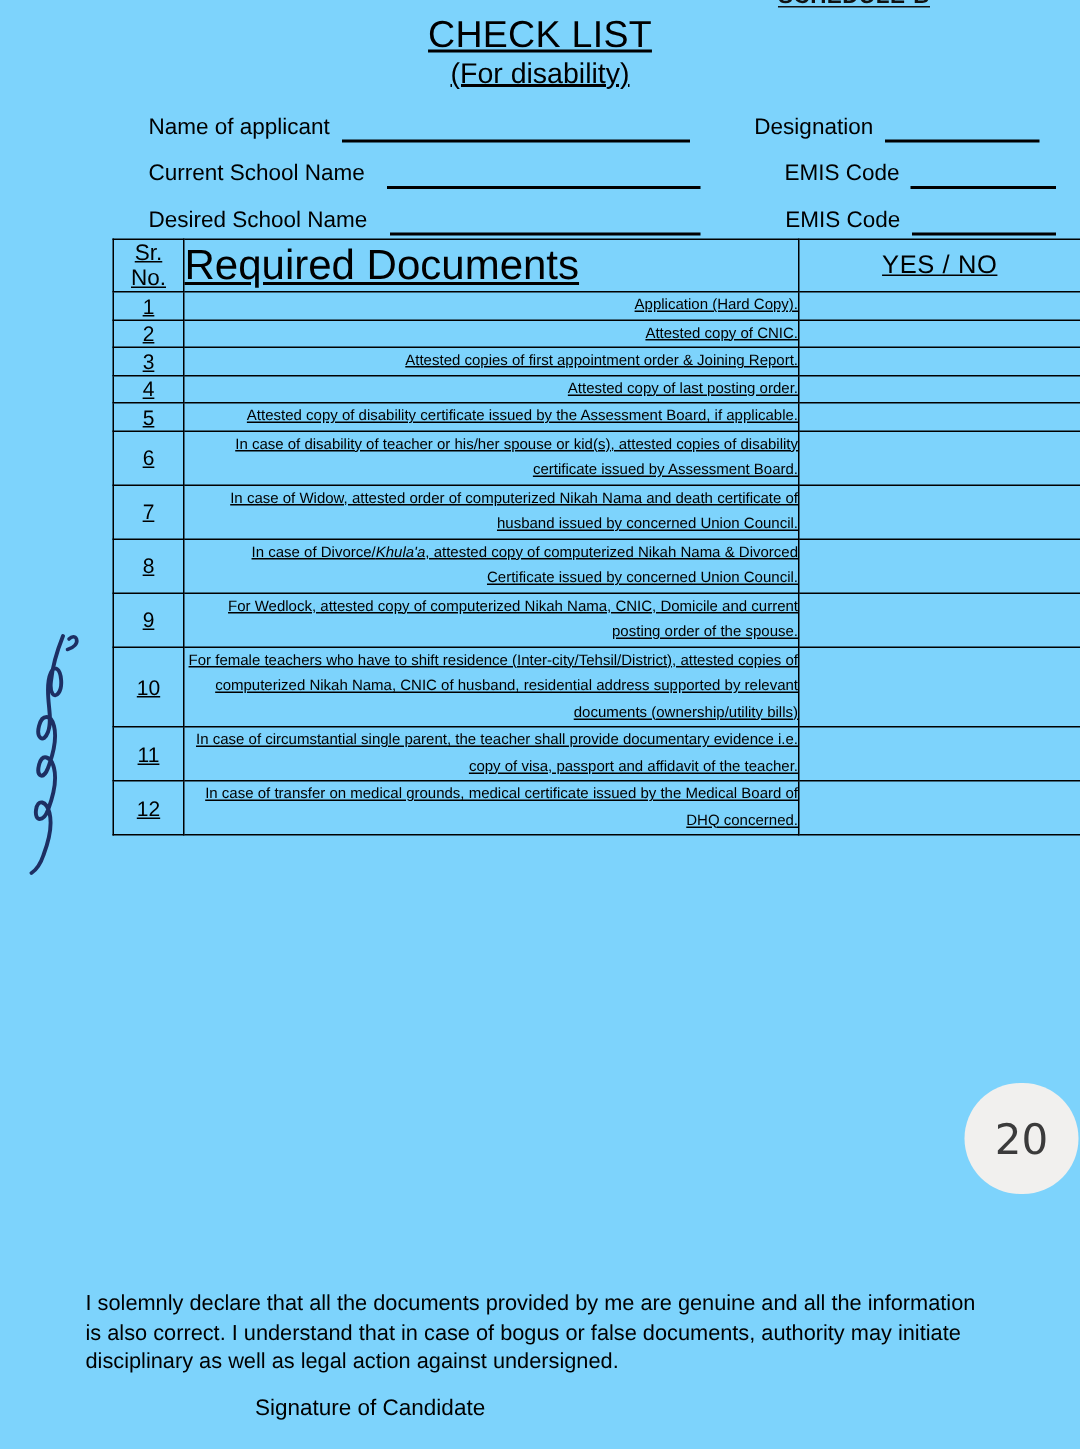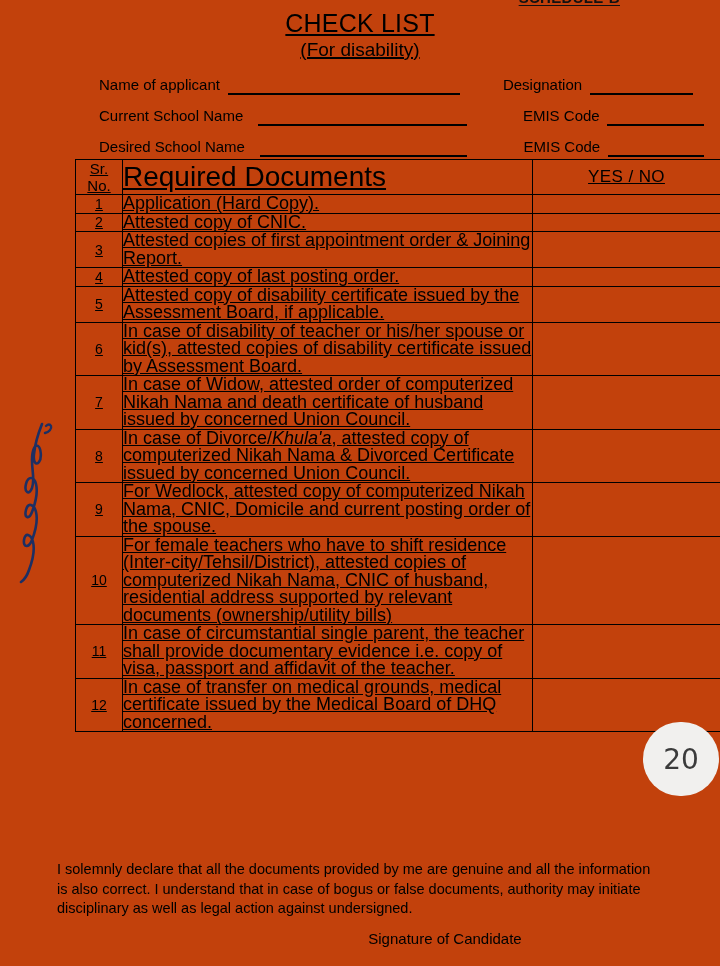--- a/index.html
+++ b/index.html
@@ -8,21 +8,21 @@
     background: #ffffff;
   }
   body {
     font-family: "Liberation Sans", sans-serif;
     color: #000000;
   }
   #page {
     position: relative;
     width: 720px;
     height: 966px;
-    background: #c2410c;
+    background: #7dd3fc;
     overflow: hidden;
   }
 
   
   .schedule-tag {
     position: absolute;
     top: -11px;
     right: 100px;
     font-size: 15px;
     font-weight: bold;
@@ -120,22 +120,22 @@
     font-weight: normal;
     letter-spacing: 0.4px;
     padding: 6px 0;
   }
 
   .cell-sr {
     text-align: center;
     font-size: 14px;
   }
   .cell-doc {
-    text-align: left;
-    font-size: 18px;
+    text-align: right;
+    font-size: 10px;
     line-height: 17.5px;
     padding: 3px 4px 3px 8px;
     vertical-align: middle;
   }
   .cell-yn { }
 
   
   .declaration {
     position: absolute;
     top: 860px;
@@ -143,21 +143,21 @@
     width: 600px;
     font-size: 14.5px;
     line-height: 19.5px;
     text-align: left;
   }
   .signature-line {
     position: absolute;
     top: 930px;
     left: 0;
     width: 720px;
-    text-align: center;
+    text-align: left;
     padding-left: 170px;
     box-sizing: border-box;
     font-size: 15px;
   }
 
   
   .margin-signature {
     position: absolute;
     left: 8px;
     top: 418px;

